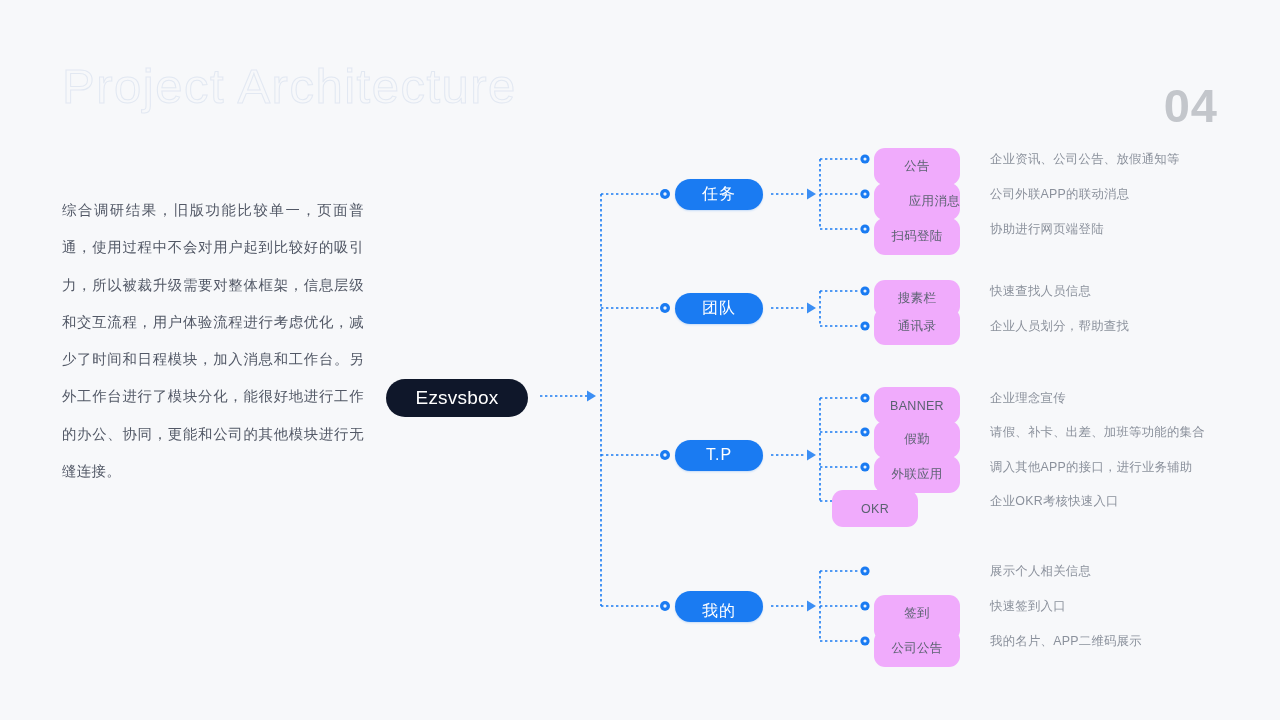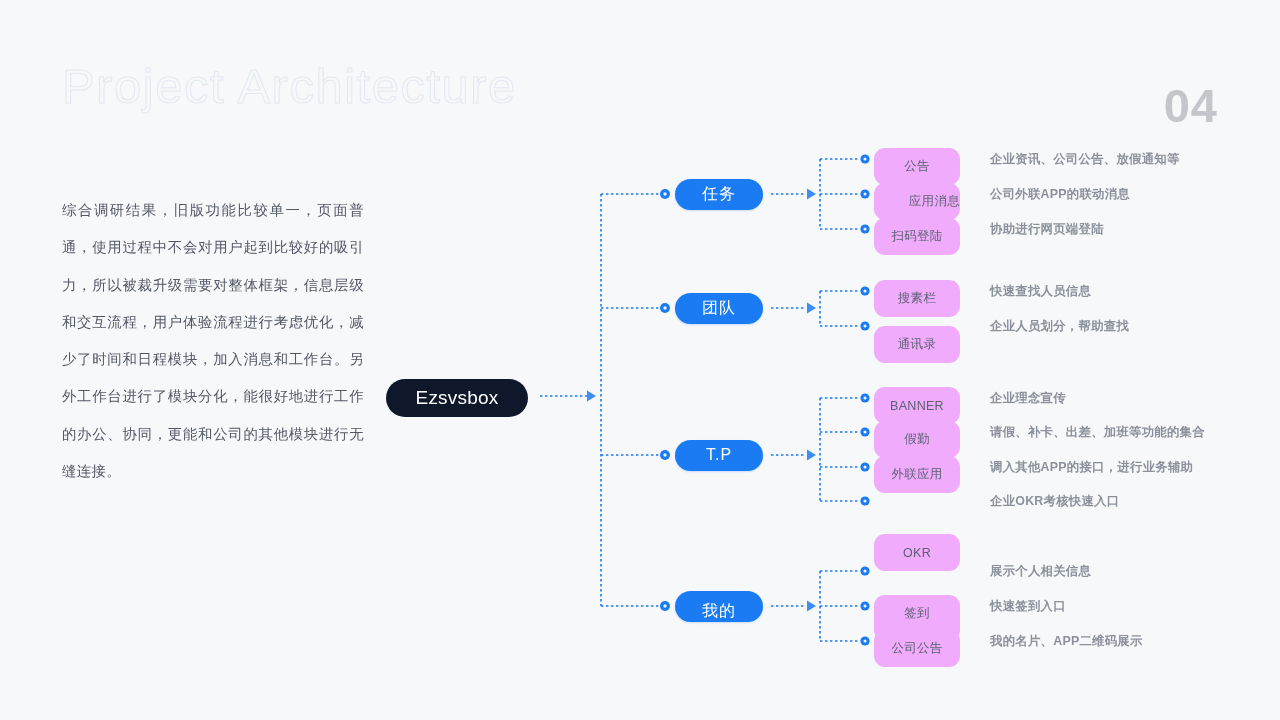--- a/index.html
+++ b/index.html
@@ -80,21 +80,21 @@
     letter-spacing: 0.3px;
   }
   .sub-desc {
     position: absolute;
     font-size: 12.4px;
     color: #8b919c;
     letter-spacing: 0.25px;
     white-space: nowrap;
     line-height: 22px;
     height: 22px;
-    display: flex; align-items: center; font-weight: bold;
+    display: flex; align-items: center;
   }
 </style>
 </head>
 <body>
 
 <div id="page">
 
   <div class="ghost-title">Project Architecture</div>
   <div class="page-number">04</div>
 
@@ -182,40 +182,40 @@
           <span>扫码登陆</span>
         </div>
         <div class="sub-desc" style="left: 990px; top: 218px;">协助进行网页端登陆</div>
         <div class="pill-main" style="left: 675px; top: 292.5px;">
           <span>团队</span>
         </div>
         <div class="pill-sub" style="left: 874px; top: 280px;">
           <span>搜素栏</span>
         </div>
         <div class="sub-desc" style="left: 990px; top: 280px;">快速查找人员信息</div>
-        <div class="pill-sub" style="left: 874px; top: 326px;">
+        <div class="pill-sub" style="left: 874px; top: 308px;">
           <span>通讯录</span>
         </div>
         <div class="sub-desc" style="left: 990px; top: 315px;">企业人员划分，帮助查找</div>
         <div class="pill-main" style="left: 675px; top: 439.5px;">
           <span>T.P</span>
         </div>
         <div class="pill-sub" style="left: 874px; top: 387px;">
           <span>BANNER</span>
         </div>
         <div class="sub-desc" style="left: 990px; top: 387px;">企业理念宣传</div>
         <div class="pill-sub" style="left: 874px; top: 421px;">
           <span>假勤</span>
         </div>
         <div class="sub-desc" style="left: 990px; top: 421px;">请假、补卡、出差、加班等功能的集合</div>
         <div class="pill-sub" style="left: 874px; top: 456px;">
           <span>外联应用</span>
         </div>
         <div class="sub-desc" style="left: 990px; top: 456px;">调入其他APP的接口，进行业务辅助</div>
-        <div class="pill-sub" style="left: 874px; top: 490px; margin-top: 44px;">
+        <div class="pill-sub" style="left: 832px; top: 490px;">
           <span>OKR</span>
         </div>
         <div class="sub-desc" style="left: 990px; top: 490px;">企业OKR考核快速入口</div>
         <div class="pill-main" style="left: 675px; top: 590.5px; align-items: flex-end;">
           <span>我的</span>
         </div>
         <div class="pill-sub" style="left: 874px; top: 584px; margin-top: 20px;">
           <span>个人信息</span>
         </div>
         <div class="sub-desc" style="left: 990px; top: 560px;">展示个人相关信息</div>

